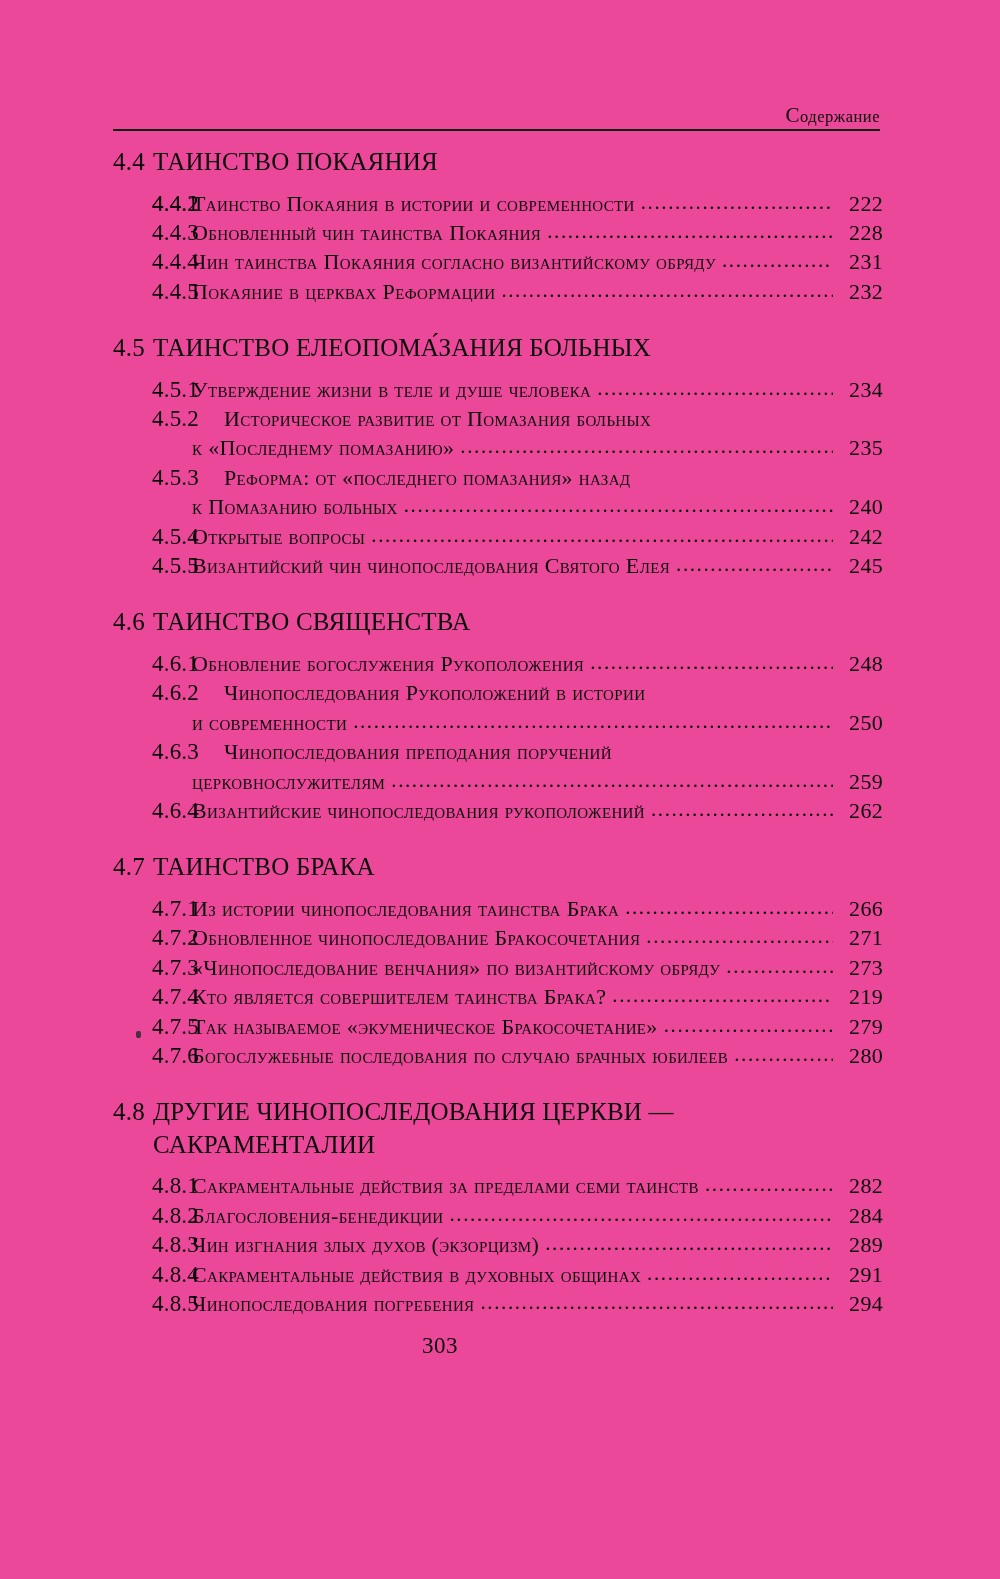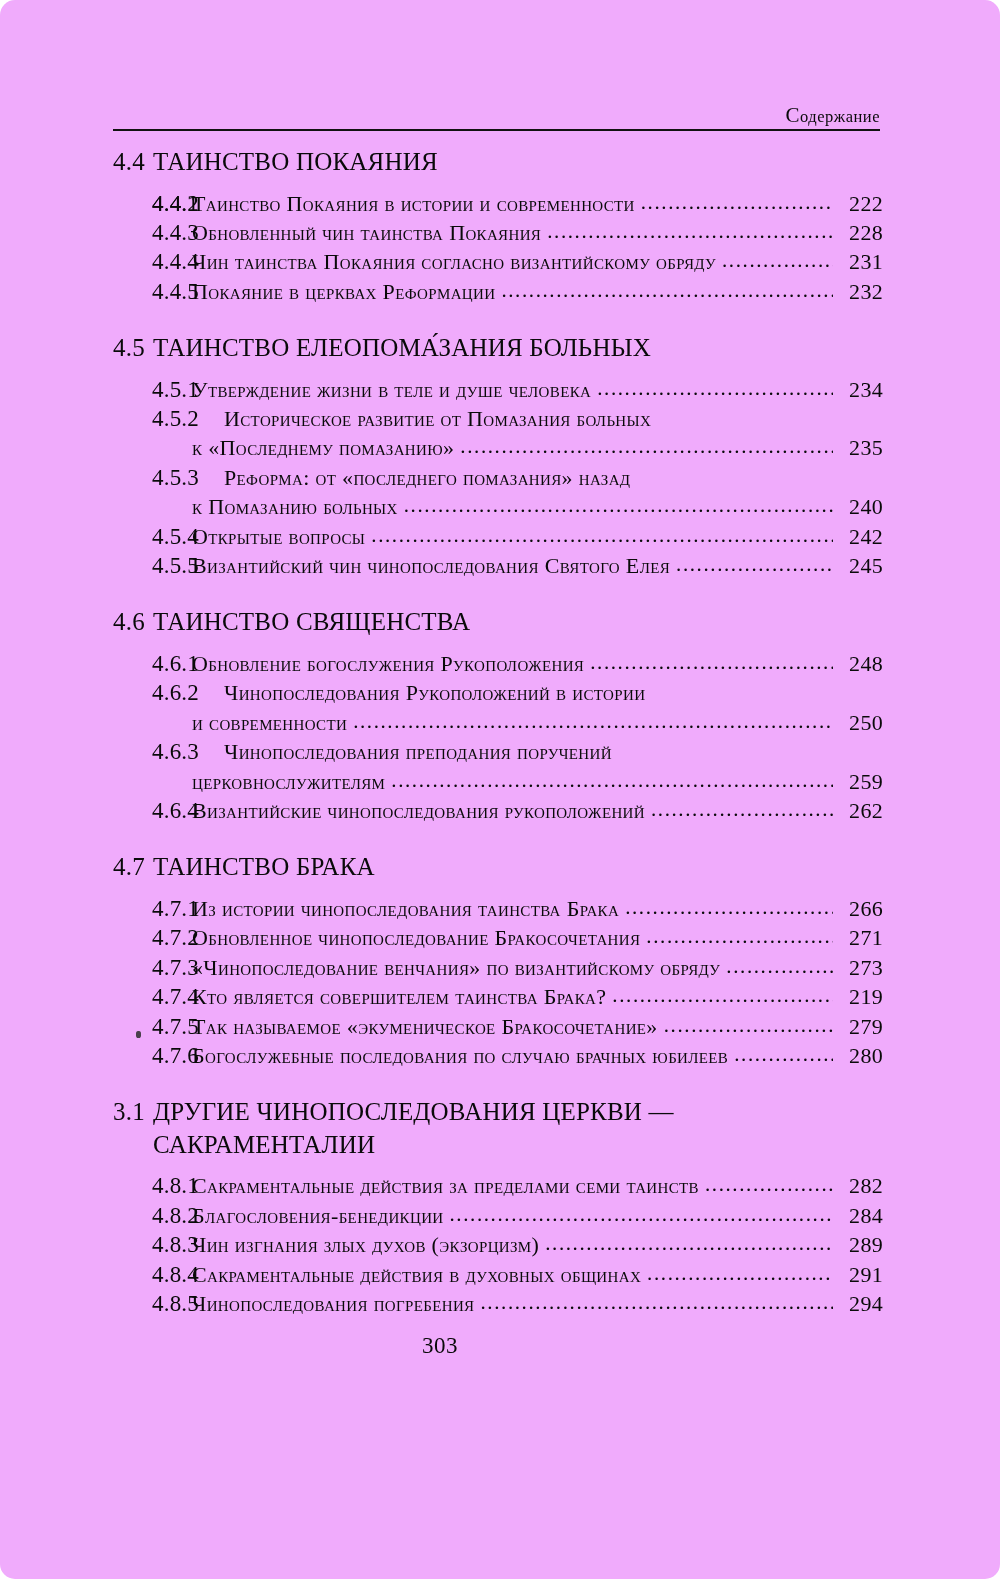--- a/index.html
+++ b/index.html
@@ -4,25 +4,24 @@
 <style>
   html, body {
     margin: 0;
     padding: 0;
     background: #ffffff;
   }
   .page {
     position: relative;
     width: 1000px;
     height: 1579px;
-    background: #f0abfc;
+    background: #ec4899;
     font-family: "Liberation Serif", "DejaVu Serif", serif;
     color: #0a0a0a;
     overflow: hidden;
-    border-radius: 15px;
   }
 
   
   .running-head {
     position: absolute;
     top: 103px;
     left: 113px;
     right: 120px;
     text-align: right;
     font-size: 17px;
@@ -362,21 +361,21 @@
             <span class="enum">4.7.6</span>
             <div class="entry-line">
               <span class="entry-text">Богослужебные последования по случаю брачных юбилеев</span>
               <span class="leader"></span>
               <span class="page-num">280</span>
             </div>
           </li>
         </ul>
       </div>
       <div class="section">
-        <div class="section-heading"><span class="num">3.1</span><span class="title">ДРУГИЕ ЧИНОПОСЛЕДОВАНИЯ ЦЕРКВИ —
+        <div class="section-heading"><span class="num">4.8</span><span class="title">ДРУГИЕ ЧИНОПОСЛЕДОВАНИЯ ЦЕРКВИ —
 САКРАМЕНТАЛИИ</span></div>
         <ul class="entries">
           <li class="entry">
             <span class="enum">4.8.1</span>
             <div class="entry-line">
               <span class="entry-text">Сакраментальные действия за пределами семи таинств</span>
               <span class="leader"></span>
               <span class="page-num">282</span>
             </div>
           </li>

